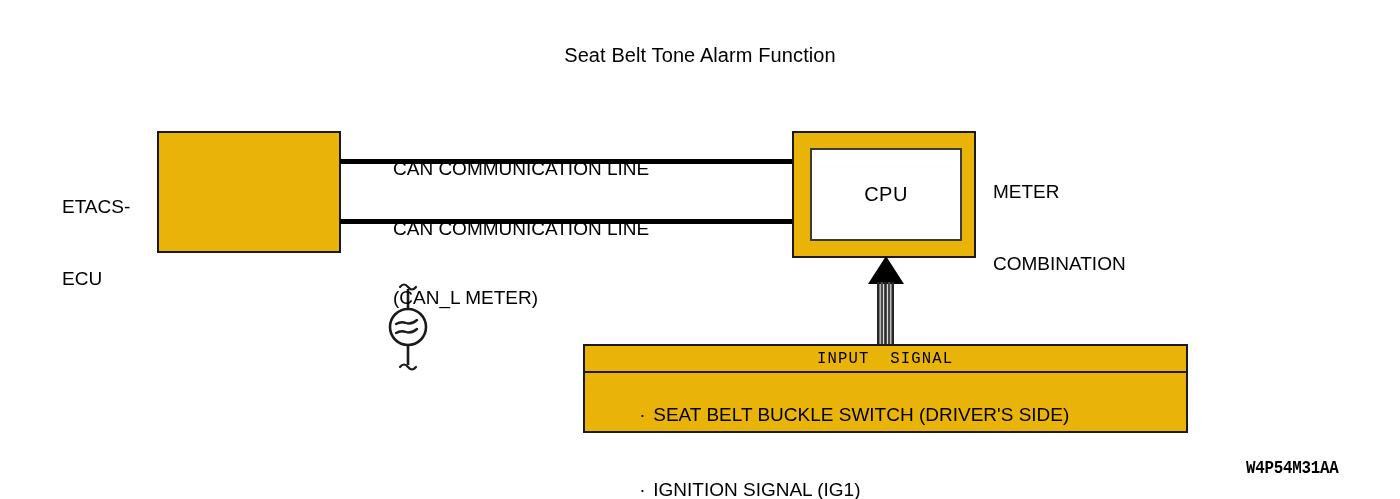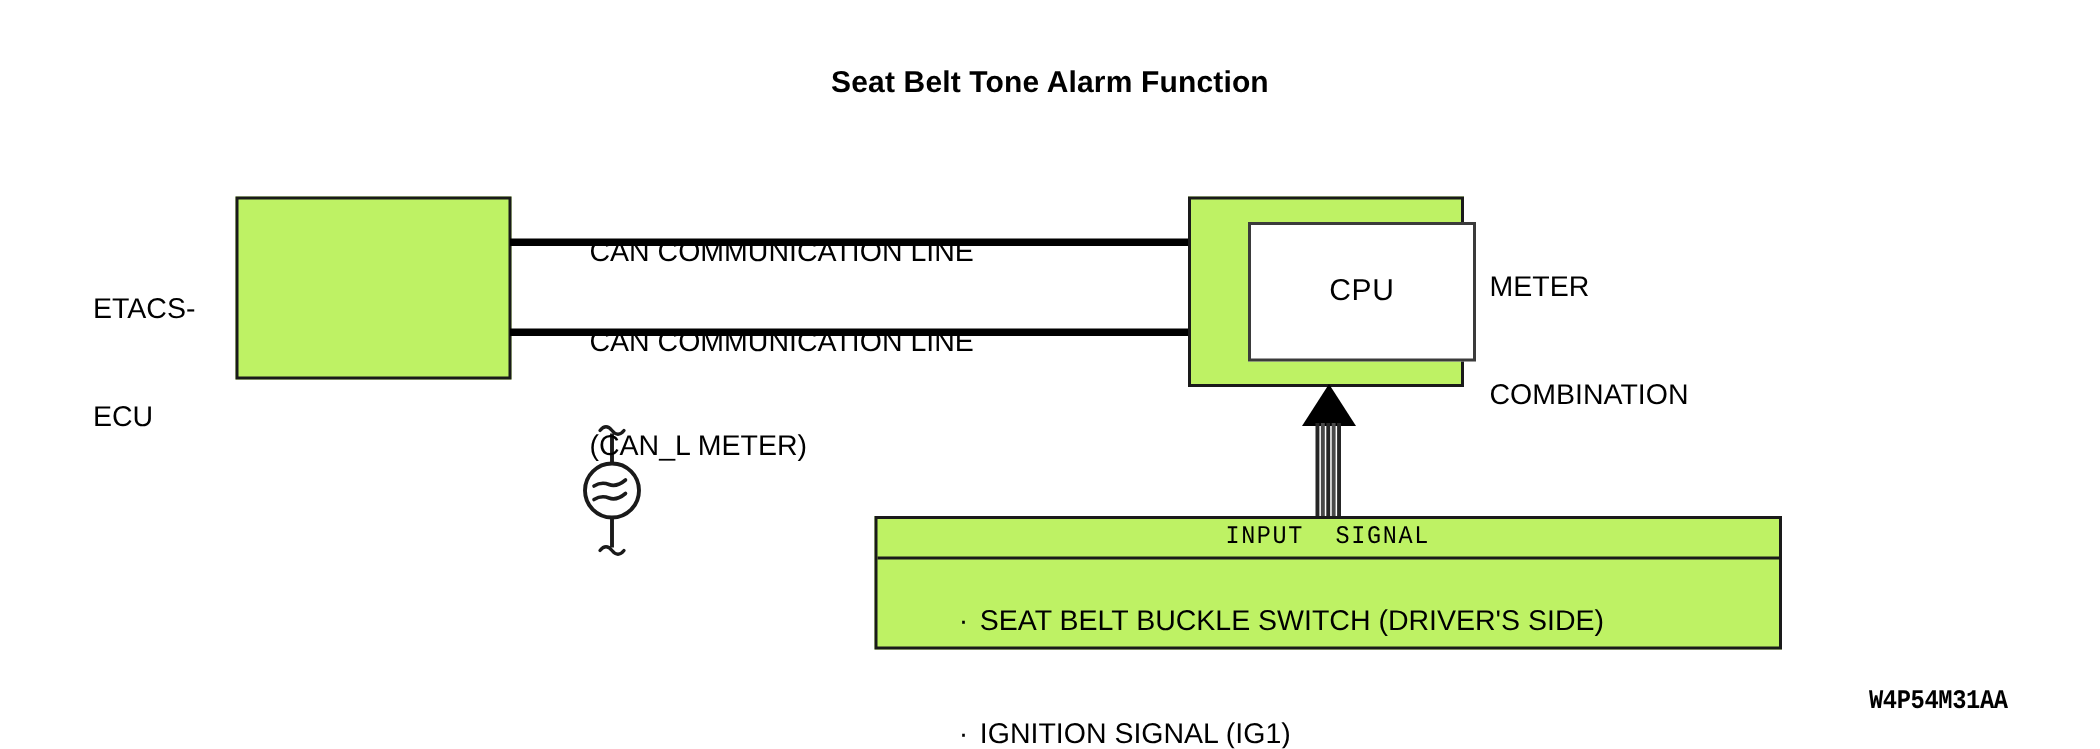--- a/index.html
+++ b/index.html
@@ -21,38 +21,38 @@
   }
 
   
   .diagram-title {
     position: absolute;
     left: 0;
     top: 44px;
     width: 1400px;
     text-align: center;
     font-size: 20px;
-    font-weight: bold;
+    font-weight: normal;
     letter-spacing: 0.1px;
     white-space: pre;
   }
 
   
   .label {
     position: absolute;
     font-size: 19px;
     line-height: 24px;
     white-space: pre;
   }
 
   
   .box {
     position: absolute;
     border: 2px solid #1a1a1a;
-    background: #bef264;
+    background: #eab308;
     box-sizing: border-box;
   }
   .box-inner {
     position: absolute;
     border: 2px solid #3b3b3b;
     background: #ffffff;
     box-sizing: border-box;
   }
 
   
@@ -65,21 +65,21 @@
 
   
   #meter-box {
     left: 792px;
     top: 131px;
     width: 184px;
     height: 127px;
   }
   
   #cpu-box {
-    left: 832px;
+    left: 810px;
     top: 148px;
     width: 152px;
     height: 93px;
     display: flex;
     align-items: center;
     justify-content: center;
   }
   #cpu-box .cpu-text {
     font-size: 20px;
     letter-spacing: 0.5px;

